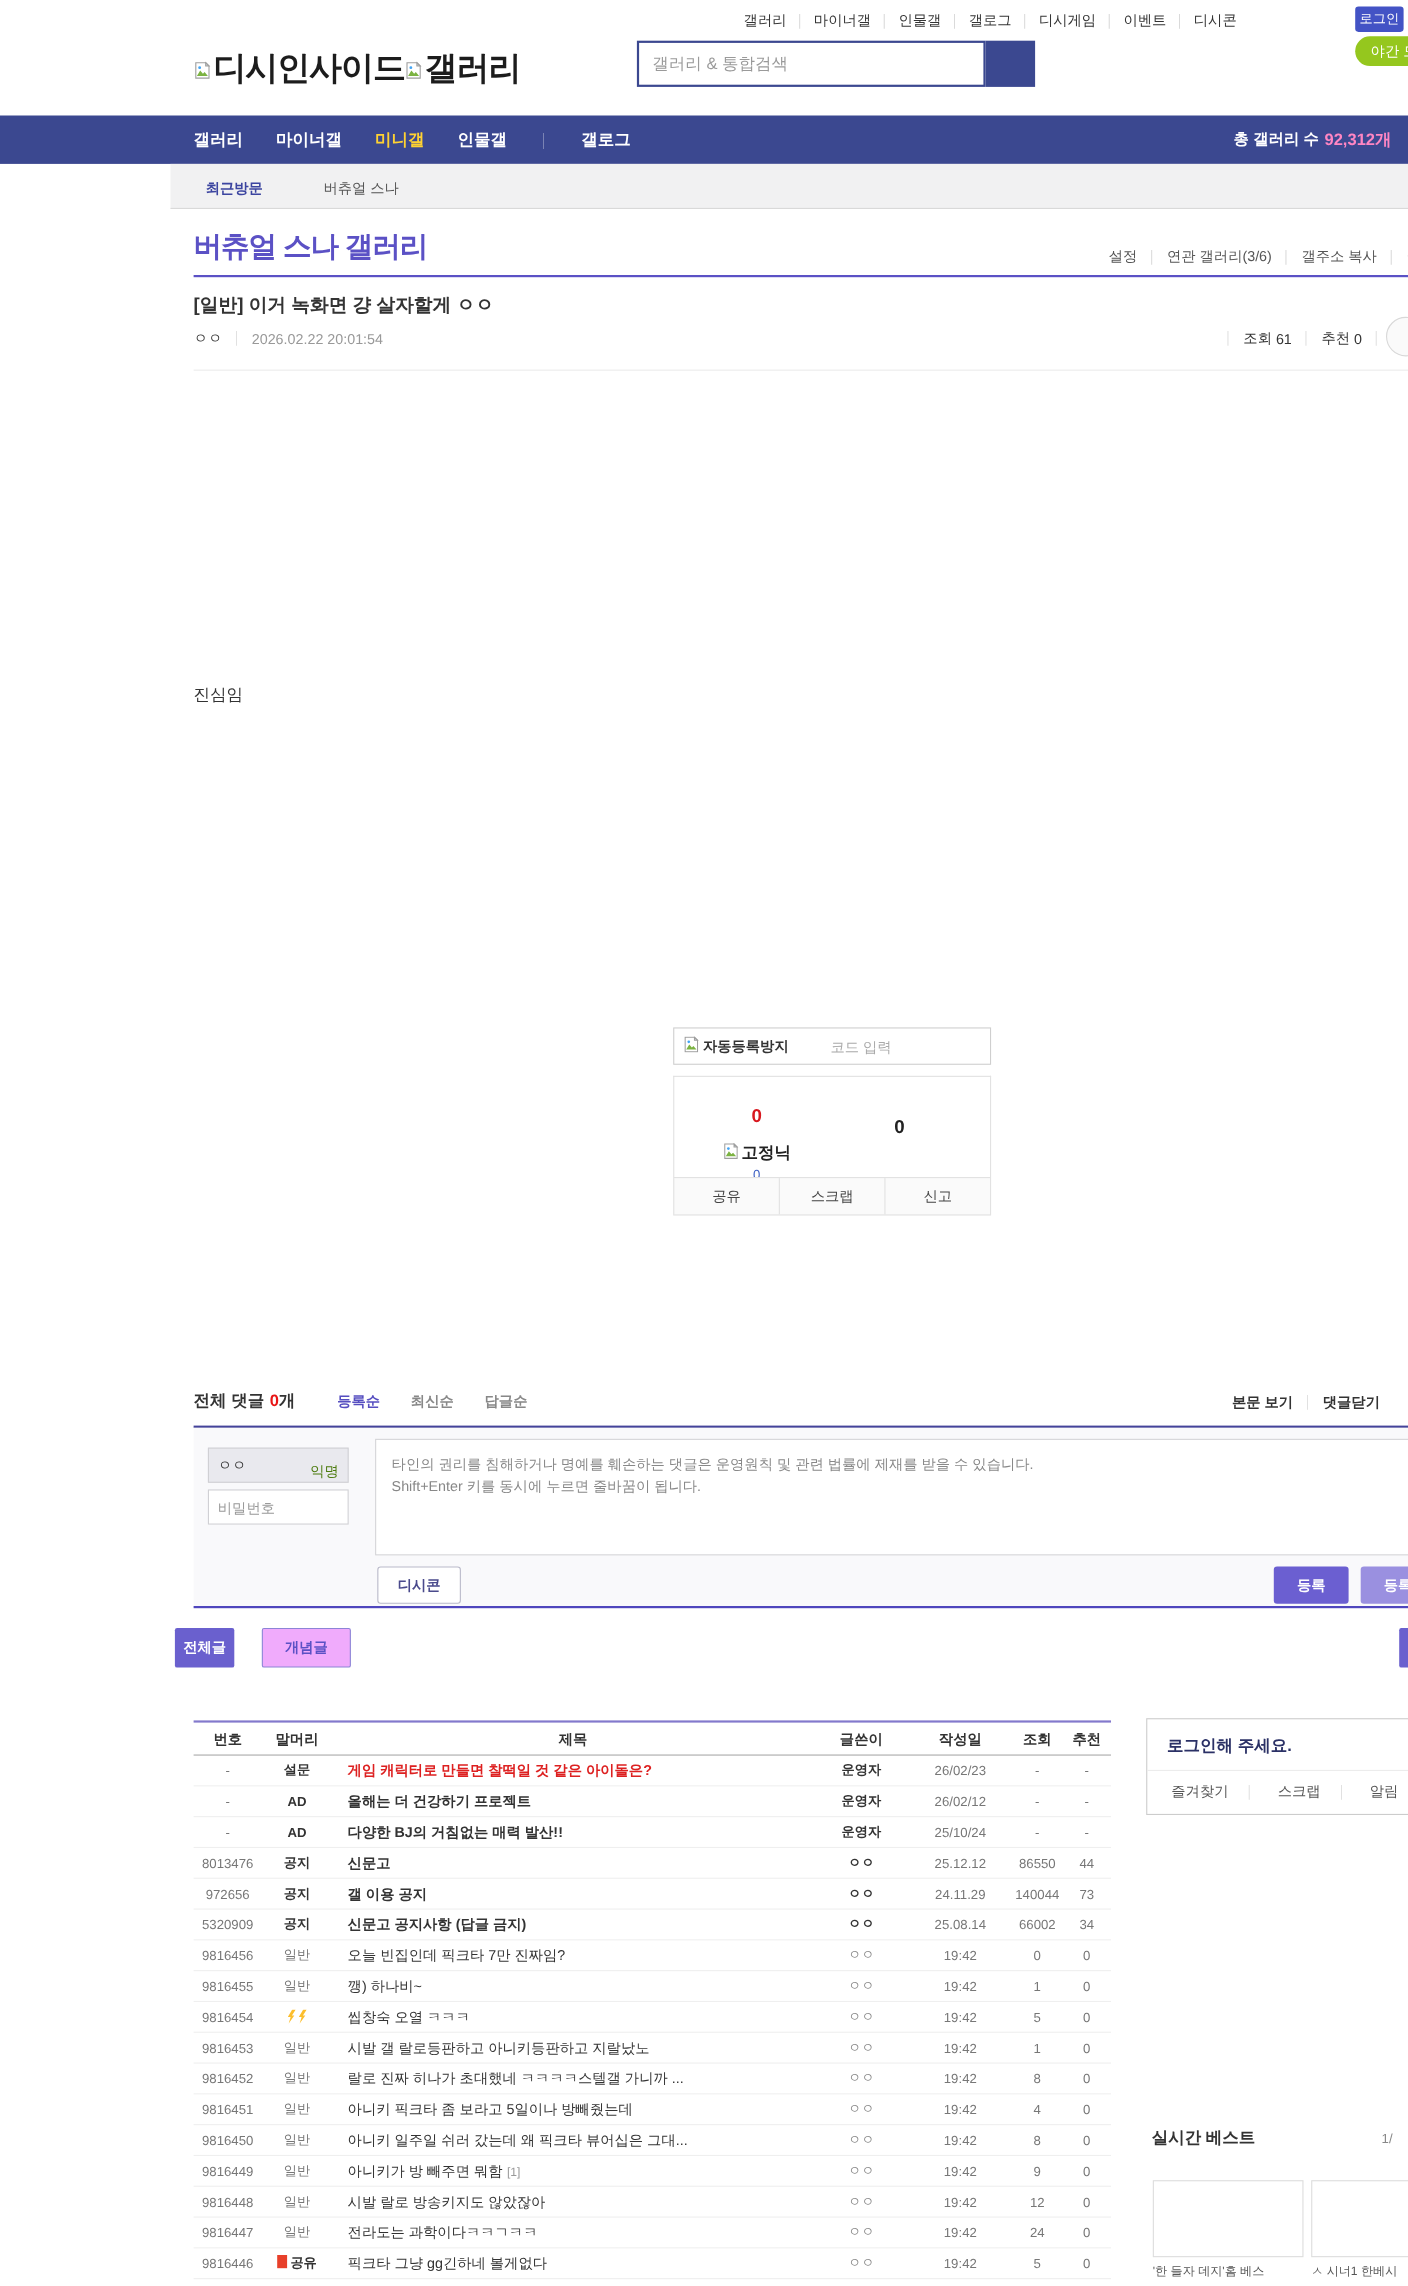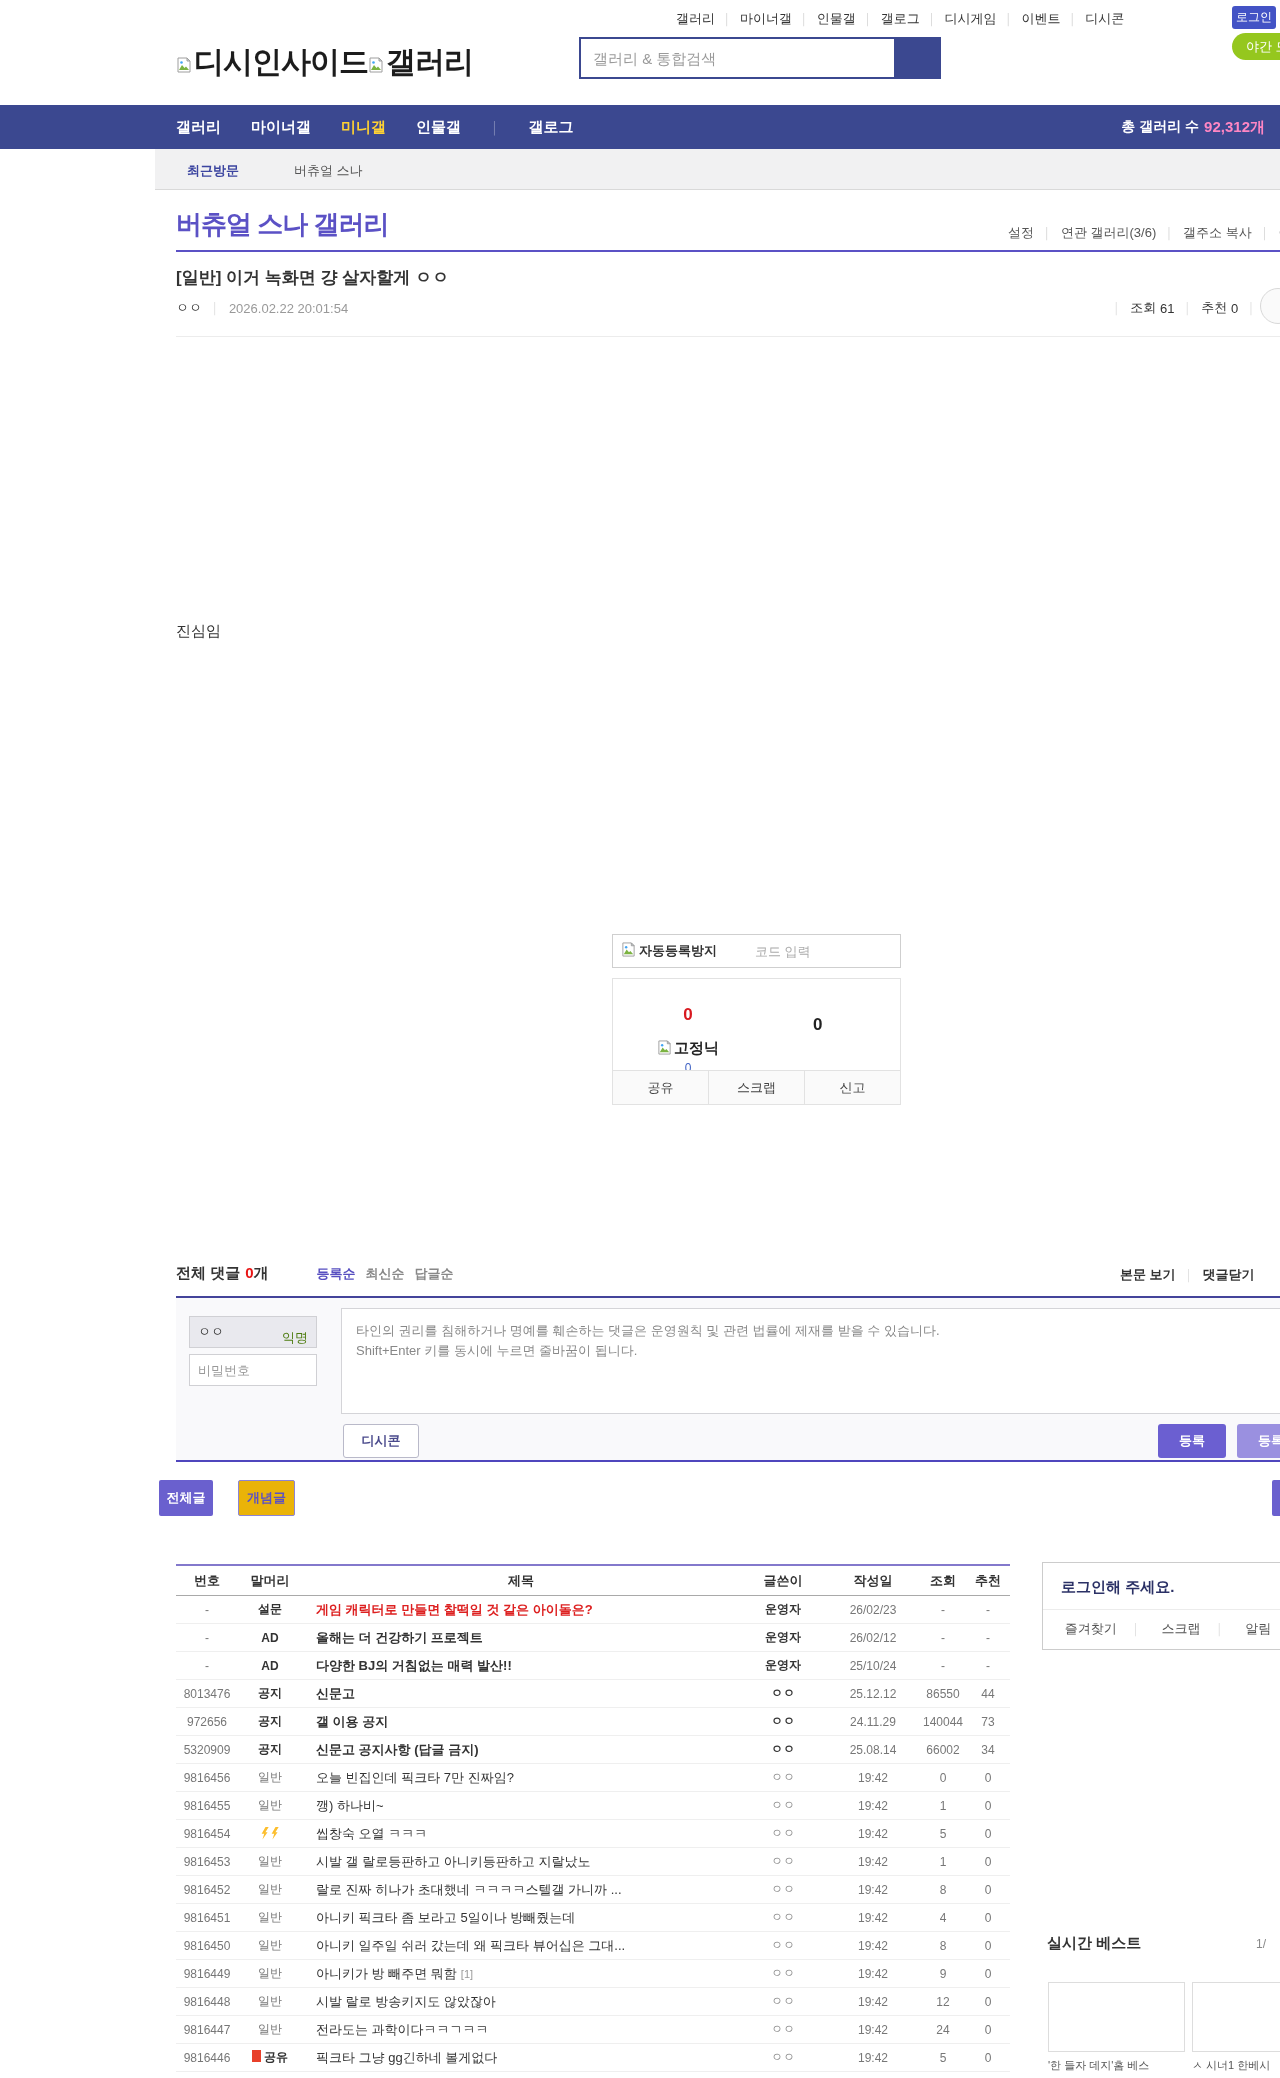--- a/index.html
+++ b/index.html
@@ -69,40 +69,40 @@
   .vote-right { position:absolute; left:200px; top:36px; width:86px; text-align:left; font-size:17px; font-weight:700; color:#222; }
   .vote-actions { position:absolute; left:612px; top:1070px; width:289px; height:35px; display:flex; border:1px solid #e2e2e2; background:#fafafa; }
   .vbtn { flex:1; display:flex; align-items:center; justify-content:center; font-size:13px; color:#444; cursor:pointer; }
   .vbtn + .vbtn { border-left:1px solid #e2e2e2; }
 
   
   .cmt-head { position:absolute; left:176px; top:1264px; display:flex; align-items:baseline; }
   .cmt-total { font-size:15px; font-weight:700; color:#333; }
   .cmt-count { font-size:15px; font-weight:700; color:#e81515; margin-left:5px; }
   .cmt-suffix { font-size:15px; font-weight:700; color:#333; }
-  .cmt-sorts { display:flex; gap:10px; margin-left:48px; font-size:13px; }
+  .cmt-sorts { display:flex; gap:28px; margin-left:38px; font-size:13px; }
   .cmt-sort { color:#888; font-weight:700; }
   .cmt-sort.active { color:#564ec0; }
   .cmt-right { position:absolute; left:1120px; top:1266px; display:flex; align-items:center; font-size:13px; font-weight:700; color:#333; white-space:nowrap; }
   .cmt-line { position:absolute; left:176px; top:1296px; width:1150px; height:2px; background:#44439a; }
 
   .cmt-form { position:absolute; left:176px; top:1298px; width:1150px; height:164px; background:#f9f9fb; border-bottom:2px solid #4f46bd; }
   .nick-box { position:absolute; left:13px; top:18px; width:128px; height:32px; background:#e9e9ee; border:1px solid #d0d0d4; display:flex; align-items:center; justify-content:space-between; padding:0 8px; font-size:13px; }
   .nick-val { color:#333; }
   .nick-anon { color:#4d7c0f;margin-top:12px; }
   .pw-input { position:absolute; left:13px; top:56px; width:128px; height:32px; border:1px solid #d0d0d4; background:#fff; font-size:13px; padding:12px 8px; outline:none; font-family:inherit; }
   .pw-input::placeholder { color:#999; }
   .cmt-textarea { position:absolute; left:165px; top:10px; width:1100px; height:106px; background:#fff; border:1px solid #d4d4d8; padding:12px 14px; font-size:13px; color:#888; line-height:20px; }
   .dccon-btn { position:absolute; left:167px; top:126px; width:76px; height:34px; background:#fff; border:1px solid #b9b9c9; border-radius:3px; font-size:13px; font-weight:700; color:#4a4a8c; cursor:pointer; font-family:inherit; }
   .submit-btn { position:absolute; left:982px; top:126px; width:68px; height:34px; background:#6b5fd1; border:none; border-radius:3px; color:#fff; font-size:13px; font-weight:700; cursor:pointer; font-family:inherit; }
   .submit-btn2 { position:absolute; left:1061px; top:126px; width:68px; height:34px; background:#9a90e0; border:none; border-radius:3px; color:#fff; font-size:13px; font-weight:700; cursor:pointer; font-family:inherit; }
 
   
   .tab-all { position:absolute; left:159px; top:1480px; width:54px; height:36px; background:#6a60ce; border:none; border-radius:2px; color:#fff; font-size:13px; font-weight:700; cursor:pointer; font-family:inherit; }
-  .tab-best { position:absolute; left:238px; top:1480px; width:57px; height:36px; background:#eab308; border:1px solid #8c84d6; border-radius:2px; color:#5b51c5; font-size:13px; font-weight:700; cursor:pointer; font-family:Liberation Serif, serif; }
+  .tab-best { position:absolute; left:238px; top:1480px; width:81px; height:36px; background:#f0abfc; border:1px solid #8c84d6; border-radius:2px; color:#5b51c5; font-size:13px; font-weight:700; cursor:pointer; font-family:Liberation Serif, serif; }
   .write-btn { position:absolute; left:1272px; top:1480px; width:70px; height:36px; background:#6a60ce; border:none; border-radius:2px; color:#fff; font-size:13px; font-weight:700; cursor:pointer; font-family:inherit; }
 
   
   .board { position:absolute; left:176px; top:1564px; width:834px; }
   .thead { display:flex; align-items:center; height:32px; border-top:2px solid #8379cc; border-bottom:1px solid #a9a9a9; font-size:13px; font-weight:700; color:#333; }
   .trow { display:flex; align-items:center; height:28px; border-bottom:1px solid #efefef; font-size:13px; }
   .c-no { width:62px; text-align:center; font-size:12px; color:#777; }
   .c-cat { width:64px; text-align:center; font-size:12px; color:#777; white-space:nowrap; }
   .c-title { flex:1; padding-left:14px; color:#333; white-space:nowrap; overflow:hidden; }
   .c-author { width:86px; text-align:center; font-size:12px; color:#888; }

